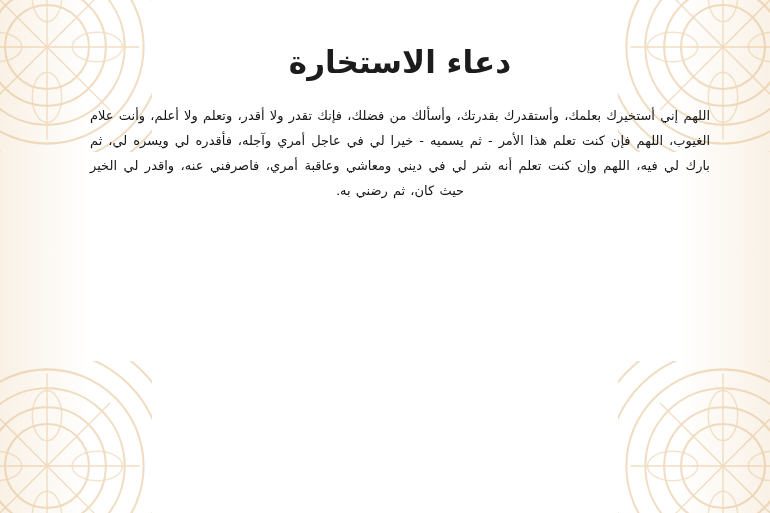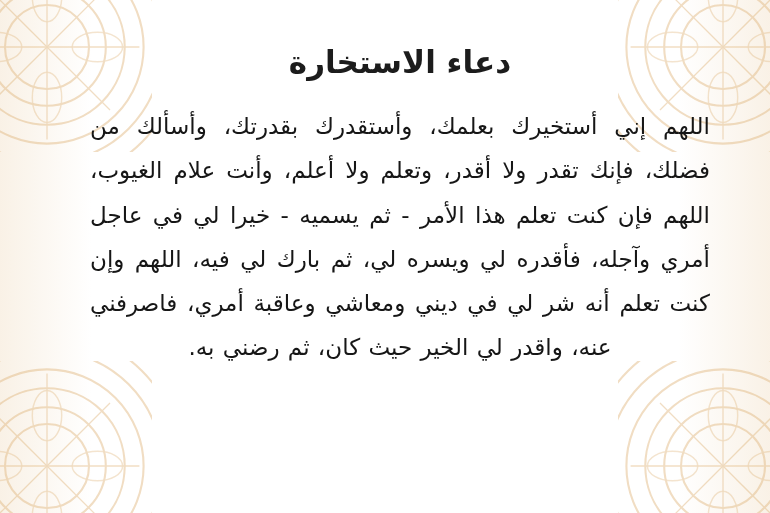--- a/index.html
+++ b/index.html
@@ -62,21 +62,21 @@
   .title {
     font-size: 31px;
     font-weight: bold;
     color: #1c1c1c;
     letter-spacing: 0px;
     margin: 12px 0 22px 0;
     line-height: 1.3;
   }
 
   .body-text {
-    font-size: 23px;
+    font-size: 13px;
     line-height: 1.92;
     color: #161616;
     text-align: justify;
     text-align-last: center;
     font-weight: 500;
     word-spacing: 1px;
     margin: 0 auto;
     max-width: 620px;
   }
 </style>

